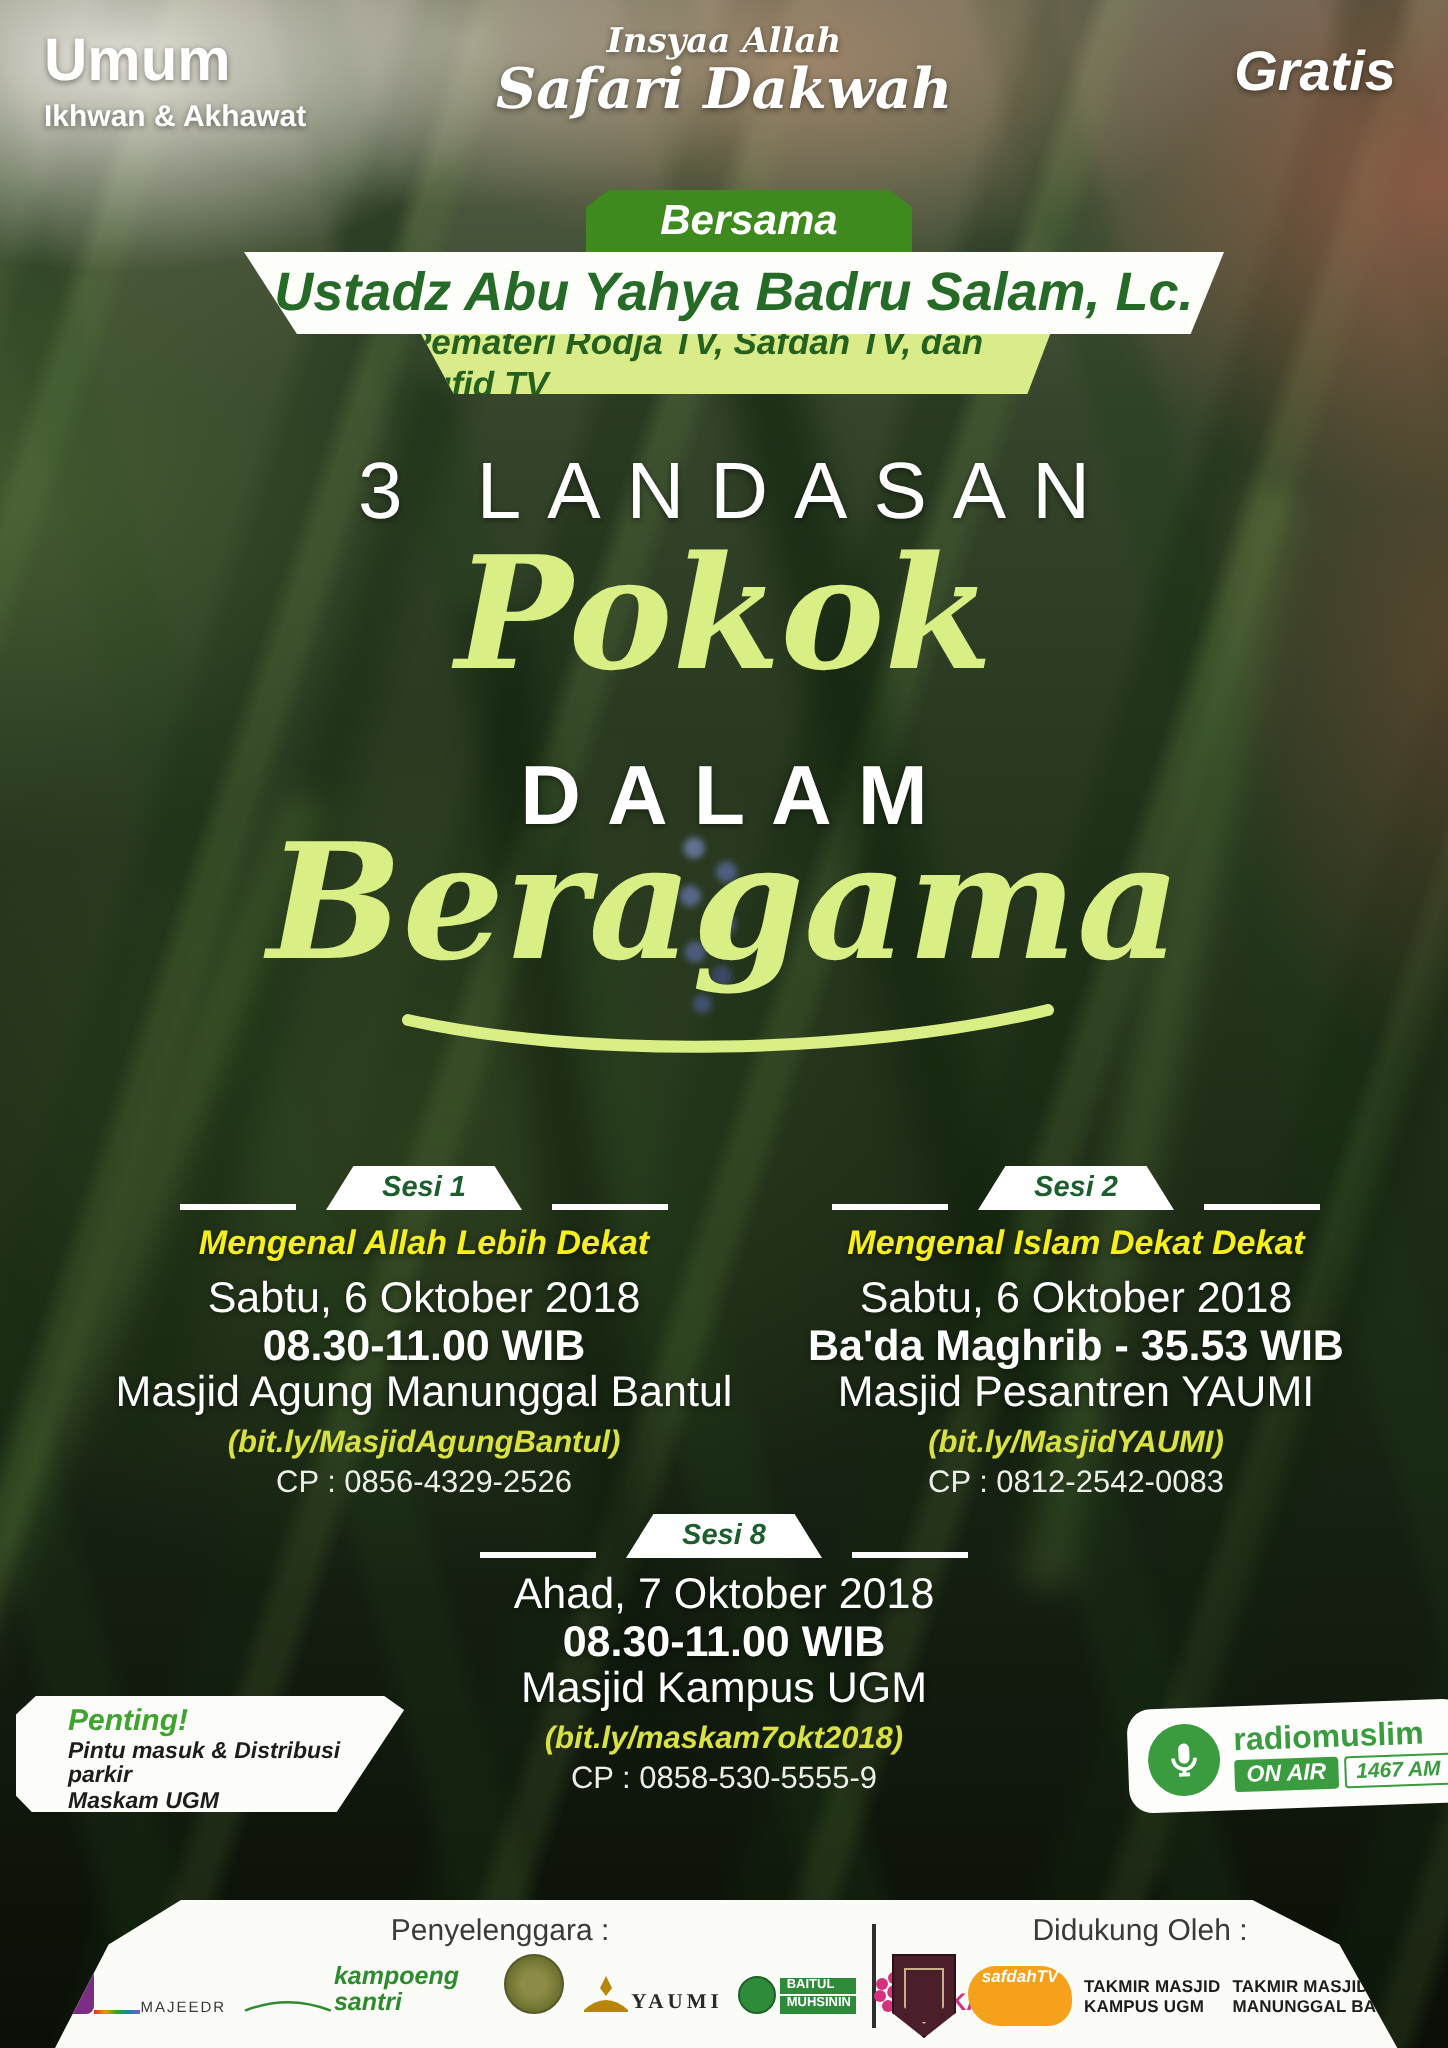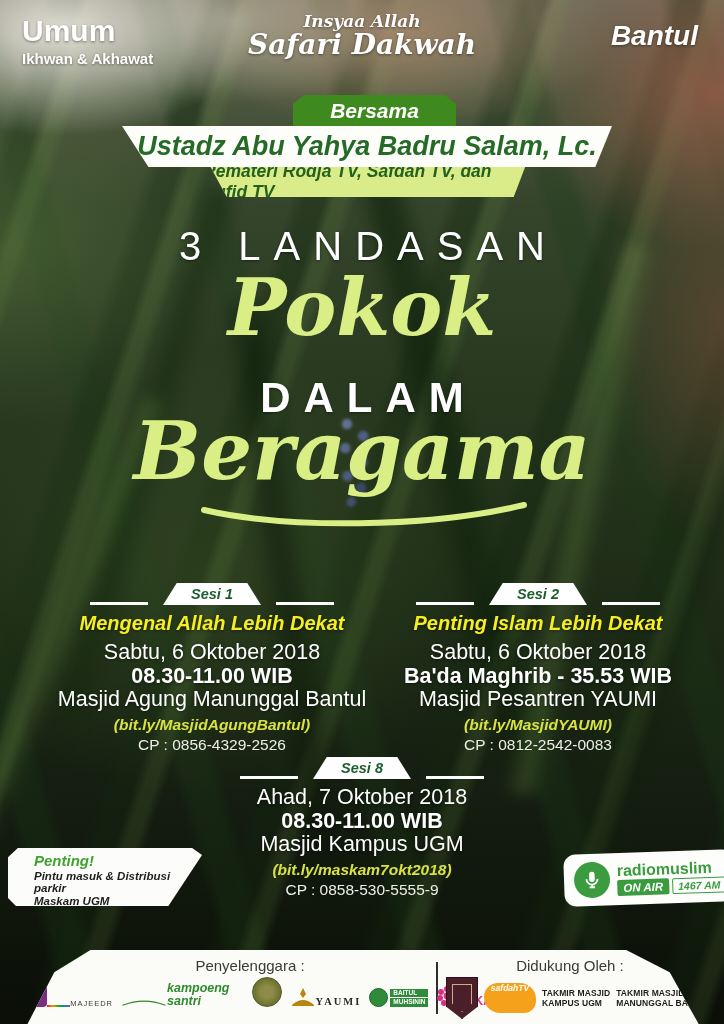--- a/index.html
+++ b/index.html
@@ -66,21 +66,21 @@
   .s1{left:32px;top:583px;}
   .s2{left:358px;top:583px;}
   .s3{left:152px;top:757px;width:420px;}
   .badge{position:relative;height:22px;margin-bottom:7px;}
   .badge-line{position:absolute;bottom:0;height:3.5px;width:58px;background:#fff;}
   .badge-line.l{left:calc(50% - 122px);}
   .badge-line.r{right:calc(50% - 122px);}
   .badge-shape{position:absolute;left:50%;transform:translateX(-50%);bottom:0;width:98px;height:22px;background:#fff;
     clip-path:polygon(14% 0,86% 0,100% 100%,0 100%);display:flex;align-items:center;justify-content:center;}
   .badge-text{color:#1c5e2d;font-weight:bold;font-style:italic;font-size:14.5px;}
-  .topic{color:#f6ee1f;font-weight:bold;font-style:italic;font-size:20px;margin-bottom:6px;}
+  .topic{color:#f6ee1f;font-weight:bold;font-style:italic;font-size:17px;margin-bottom:6px;}
   .s3 .topic{font-size:21px;}
   .date{font-size:21.5px;line-height:1.1;}
   .time{font-size:21.5px;font-weight:bold;line-height:1.1;}
   .venue{font-size:21.5px;line-height:1.1;}
   .slink{color:#d9e242;font-style:italic;font-weight:bold;font-size:15.5px;margin-top:4px;line-height:1.1;}
   .contact{font-size:15.5px;color:#eeeee8;margin-top:3px;line-height:1.1;}
   
   .notice{position:absolute;left:8px;top:848px;width:198px;height:58px;z-index:3;background:#fcfcfa;
     clip-path:polygon(0 16%,5% 0,93% 0,98% 12%,81% 100%,4% 100%,0 86%);
     padding:5px 8px 0 26px;box-sizing:border-box;text-align:left;}
@@ -138,21 +138,21 @@
   <div class="berries"></div>
 
   <div class="audience txt-shadow">
     <div class="audience-title">Umum</div>
     <div class="audience-sub">Ikhwan &amp; Akhawat</div>
   </div>
   <div class="series txt-shadow">
     <div class="series-pre">Insyaa Allah</div>
     <div class="series-name">Safari Dakwah</div>
   </div>
-  <div class="free txt-shadow">Bantul</div>
+  <div class="free txt-shadow">Gratis</div>
 
   <div class="bersama">Bersama</div>
   <div class="speaker-banner">Ustadz Abu Yahya Badru Salam, Lc.</div>
   <div class="credential-banner">Pemateri Rodja TV, Safdah TV, dan Yufid TV</div>
 
   <div class="t-line t1 txt-shadow">3 LANDASAN</div>
   <div class="t-line t2">Pokok</div>
   <div class="t-line t3 txt-shadow">DALAM</div>
   <div class="t-line t4">Beragama</div>
   <svg class="swash" width="330" height="28" viewBox="0 0 330 28">
@@ -176,21 +176,21 @@
   </div>
 
   <div class="session s2">
     <div class="badge">
       <div class="badge-line l"></div>
       <div class="badge-shape">
         <span class="badge-text">Sesi 2</span>
       </div>
       <div class="badge-line r"></div>
     </div>
-    <div class="topic txt-shadow">Penting Islam Lebih Dekat</div>
+    <div class="topic txt-shadow">Mengenal Islam Dekat Dekat</div>
     <div class="date txt-shadow">Sabtu, 6 Oktober 2018</div>
     <div class="time txt-shadow">Ba'da Maghrib - 35.53 WIB</div>
     <div class="venue txt-shadow">Masjid Pesantren YAUMI</div>
     <div class="slink">(bit.ly/MasjidYAUMI)</div>
     <div class="contact">CP :  0812-2542-0083</div>
   </div>
 
   <div class="session s3">
     <div class="badge">
       <div class="badge-line l"></div>

